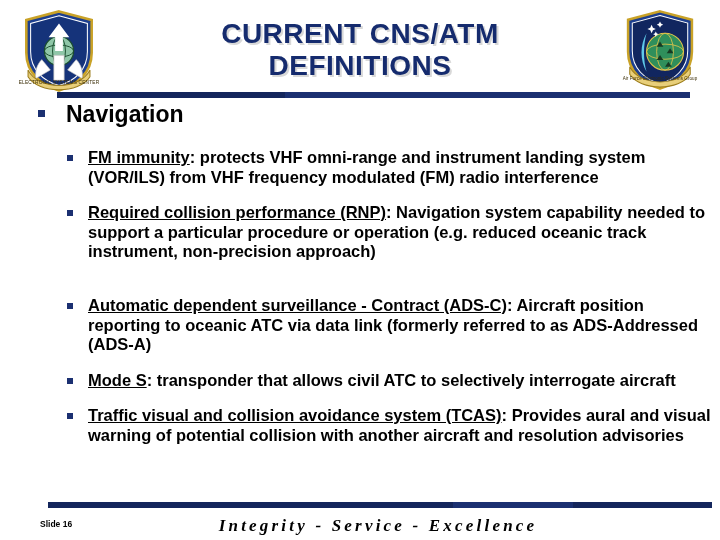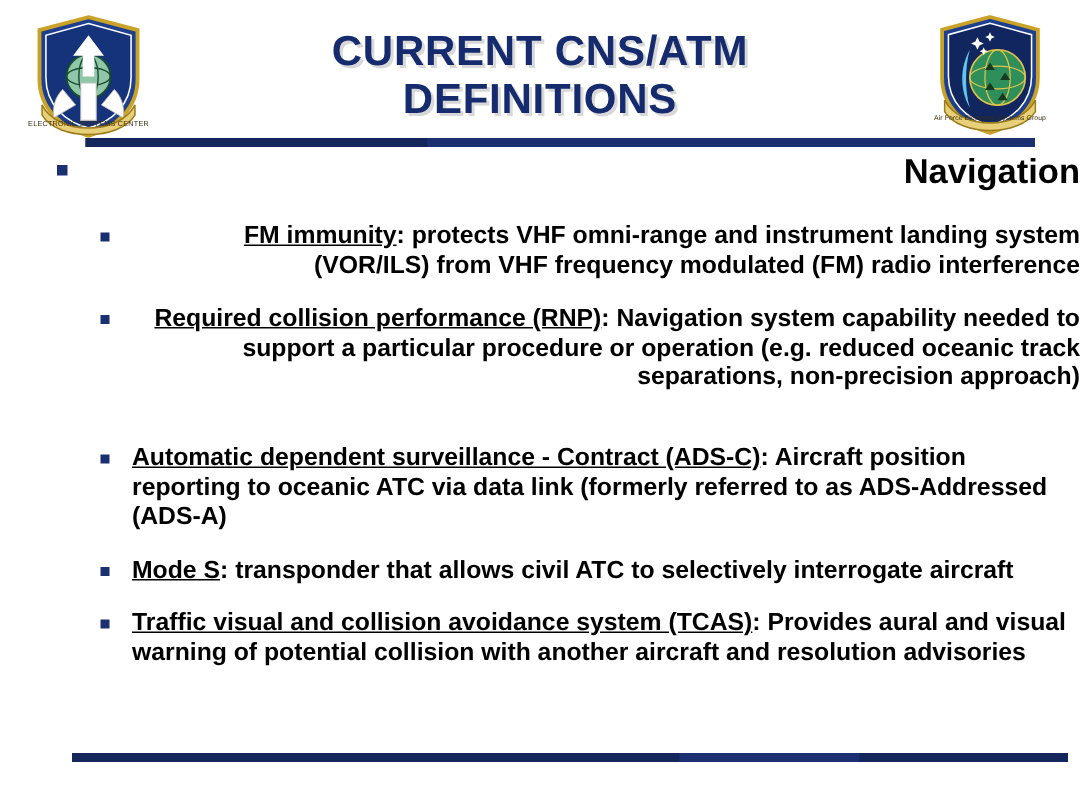--- a/index.html
+++ b/index.html
@@ -134,21 +134,21 @@
     left: 67px;
     top: 7px;
     width: 6px;
     height: 6px;
     background: #1b3071;
   }
   .lvl2 .term {
     text-decoration: underline;
   }
 
-  .group-nav { padding-top: 2px; text-align: right; }
+  .group-nav { padding-top: 2px; }
   .group-surv { padding-top: 14px; }
 
   .spacer-sm { height: 4px; }
 
   
   .footer {
     position: absolute;
     left: 0;
     top: 508px;
     width: 720px;
@@ -241,21 +241,21 @@
 
       <div class="spacer-sm"></div>
 
       <div class="lvl2">
         <span class="bullet"></span>
         <span class="term">FM immunity</span><span>:</span><span> protects VHF omni-range and instrument landing system (VOR/ILS) from VHF frequency modulated (FM) radio interference</span>
       </div>
 
       <div class="lvl2">
         <span class="bullet"></span>
-        <span class="term">Required collision performance (RNP)</span><span>:</span><span> Navigation system capability needed to support a particular procedure or operation (e.g. reduced oceanic track separations, non-precision approach)</span>
+        <span class="term">Required collision performance (RNP)</span><span>:</span><span> Navigation system capability needed to support a particular procedure or operation (e.g. reduced oceanic track instrument, non-precision approach)</span>
       </div>
     </div>
 
     <div class="group-surv">
 
       <div class="spacer-sm"></div>
 
       <div class="lvl2">
         <span class="bullet"></span>
         <span class="term">Automatic dependent surveillance - Contract (ADS-C)</span><span>:</span><span> Aircraft position reporting to oceanic ATC via data link (formerly referred to as ADS-Addressed (ADS-A)</span>
@@ -271,14 +271,18 @@
         <span class="term">Traffic visual and collision avoidance system (TCAS)</span><span>:</span><span> Provides aural and visual warning of potential collision with another aircraft and resolution advisories</span>
       </div>
     </div>
 
   </div>
 
   <div class="rule-bottom">
     <div class="rule-bottom-seg"></div>
   </div>
 
+  <div class="footer">
+    <div class="slide-number">Slide 16</div>
+    <div class="motto">Integrity - Service - Excellence</div>
+  </div>
 
 </div>
 
 </body></html>

